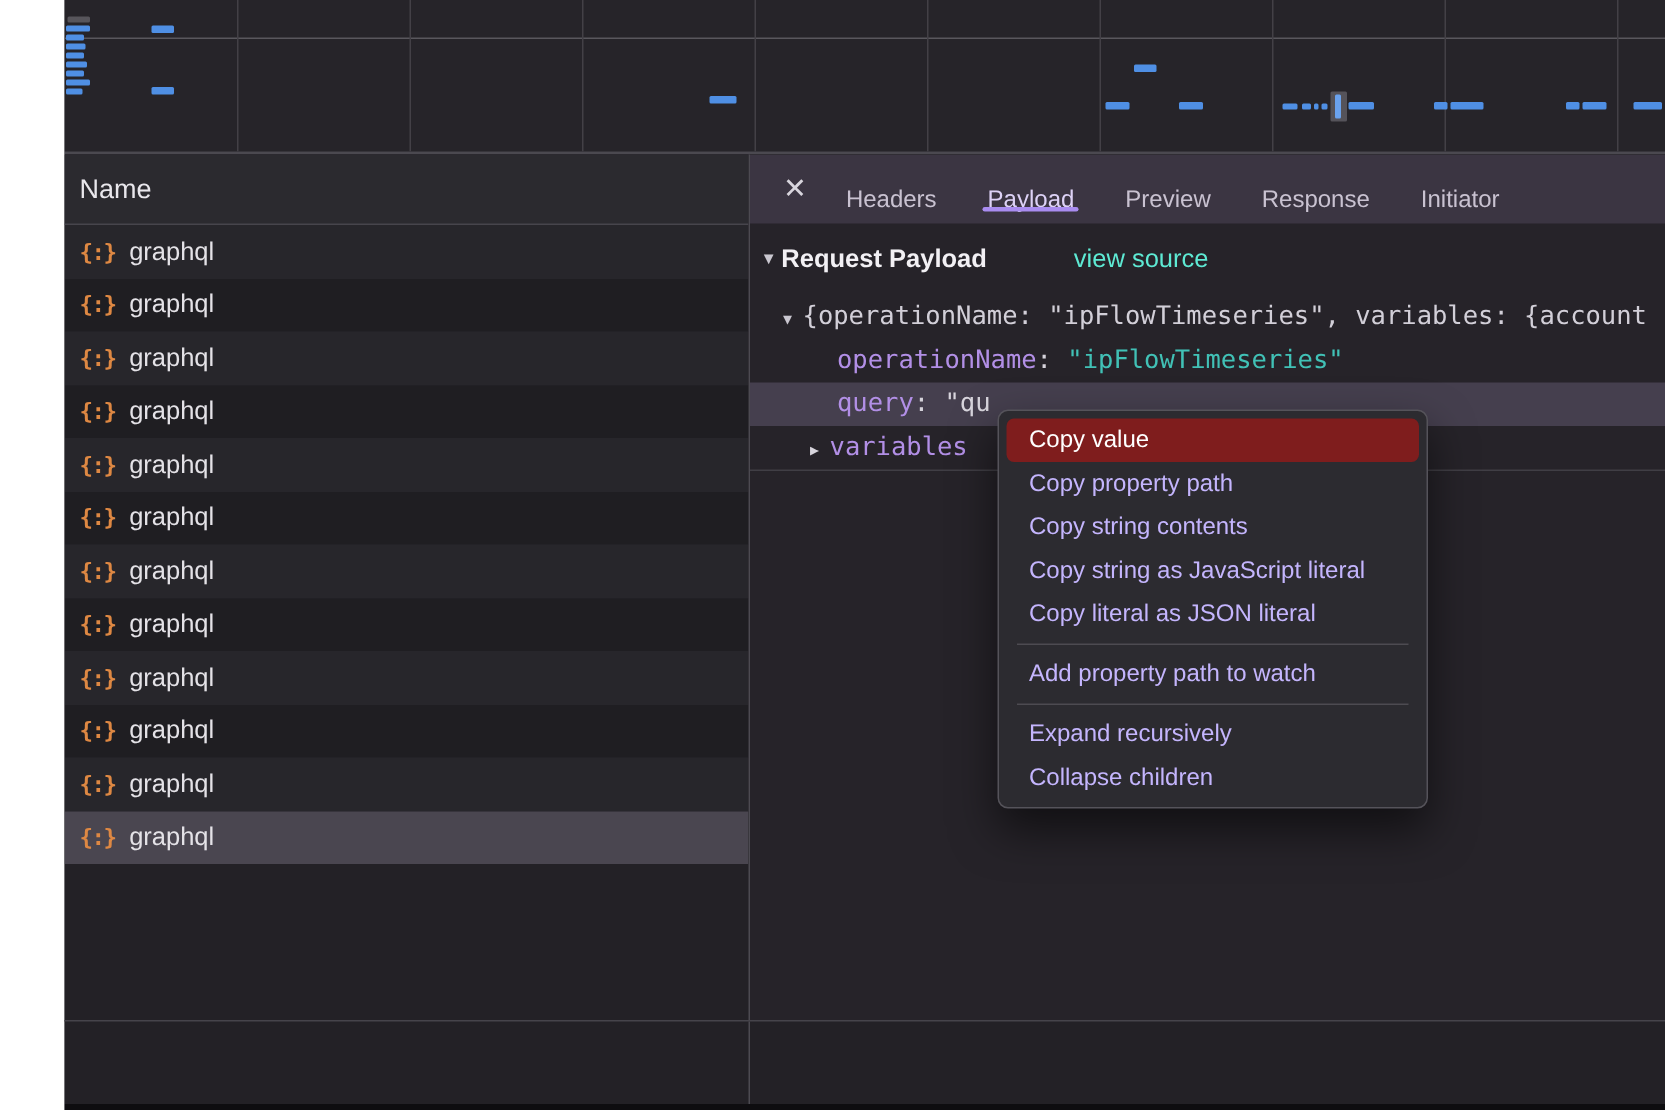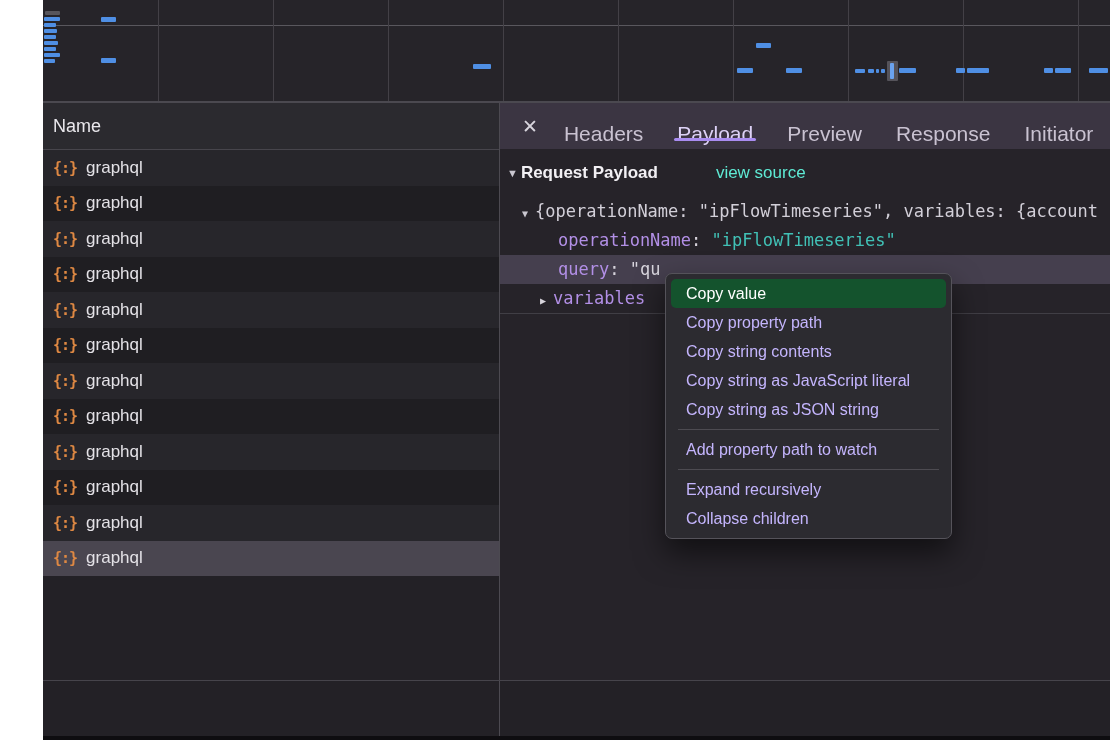--- a/index.html
+++ b/index.html
@@ -23,21 +23,21 @@
   .req-row{height:35.5px;display:flex;align-items:center;padding-left:10px;font-size:17px;color:#e4e2e7;cursor:default;}
   .req-row:nth-child(odd){background:#27262b;}
   .req-row:nth-child(even){background:#1f1e22;}
   .req-row.selected{background:#4a4650;}
   .json-icon{color:#de8843;font-family:"DejaVu Sans Mono",monospace;font-weight:bold;font-size:15px;
     margin-right:9px;letter-spacing:-1px;flex:none;}
   
   .details{flex:1;background:#262329;display:flex;flex-direction:column;overflow:hidden;}
   .tabbar{height:46px;background:#3b3542;display:flex;align-items:center;padding-left:22px;flex:none;}
   .close-btn{font-size:19px;color:#d8d5dd;margin-right:26px;cursor:default;}
-  .tab{font-size:21px;color:#c9c2d1;margin-right:34px;height:30px;line-height:46px;position:relative;white-space:nowrap;cursor:default;}
+  .tab{font-size:16px;color:#c9c2d1;margin-right:34px;height:30px;line-height:46px;position:relative;white-space:nowrap;cursor:default;}
   .tab.selected{color:#ddd2f6;}
   .tab.selected::after{content:"";position:absolute;left:-3px;right:-3px;bottom:0;height:3px;background:#a98cf0;border-radius:2px;}
   .more-tabs{margin-left:auto;margin-right:18px;color:#cfc9d6;font-size:24px;line-height:46px;}
   .payload-content{position:relative;flex:1;overflow:hidden;}
   .hdr-row{height:48px;display:flex;align-items:center;padding-left:7px;}
   .tri{color:#cac7d0;font-size:11px;margin-right:3px;flex:none;}
   .rp-title{font-weight:bold;color:#f2f0f4;font-size:17px;}
   .view-source{color:#5eead4;margin-left:58px;font-size:17px;}
   .t-row{font-family:"DejaVu Sans Mono",monospace;font-size:17px;height:29px;line-height:29px;
     white-space:nowrap;overflow:hidden;position:relative;}
@@ -52,21 +52,21 @@
   
   .footer{position:absolute;left:0;bottom:4px;width:1110px;height:55px;border-top:1px solid #46444b;background:#232126;}
   .footer-divider{position:absolute;left:456px;top:0;bottom:0;width:1px;background:#4c4a51;}
   .bottom-bar{position:absolute;left:0;bottom:0;width:1110px;height:4px;background:#0e0d10;}
   
   .context-menu{position:absolute;left:622px;top:273px;width:285px;background:#2c2b30;
     border:1px solid #55535a;border-radius:7px;box-shadow:0 14px 30px rgba(0,0,0,.55);
     padding:5px 0;z-index:50;}
   .menu-item{height:29px;line-height:29px;padding:0 15px;margin:0 5px;color:#c4b5fd;font-size:16px;
     border-radius:5px;white-space:nowrap;cursor:default;}
-  .menu-item.selected{background:#14532d;color:#ffffff;}
+  .menu-item.selected{background:#7f1d1d;color:#ffffff;}
   .menu-sep{height:1px;background:#4d4b51;margin:5px 12px;}
 </style>
 </head>
 <body>
 
 <div class="screen">
 
   <div class="overview">
     <div class="ov-hline"></div>
 
@@ -202,21 +202,21 @@
   <div class="footer">
     <div class="footer-divider"></div>
   </div>
   <div class="bottom-bar"></div>
 
   <div class="context-menu">
       <div class="menu-item selected">Copy value</div>
       <div class="menu-item">Copy property path</div>
       <div class="menu-item">Copy string contents</div>
       <div class="menu-item">Copy string as JavaScript literal</div>
-      <div class="menu-item">Copy string as JSON string</div>
+      <div class="menu-item">Copy literal as JSON literal</div>
       <div class="menu-sep"></div>
       <div class="menu-item">Add property path to watch</div>
       <div class="menu-sep"></div>
       <div class="menu-item">Expand recursively</div>
       <div class="menu-item">Collapse children</div>
     </div>
 
 </div>
 
 </body></html>

